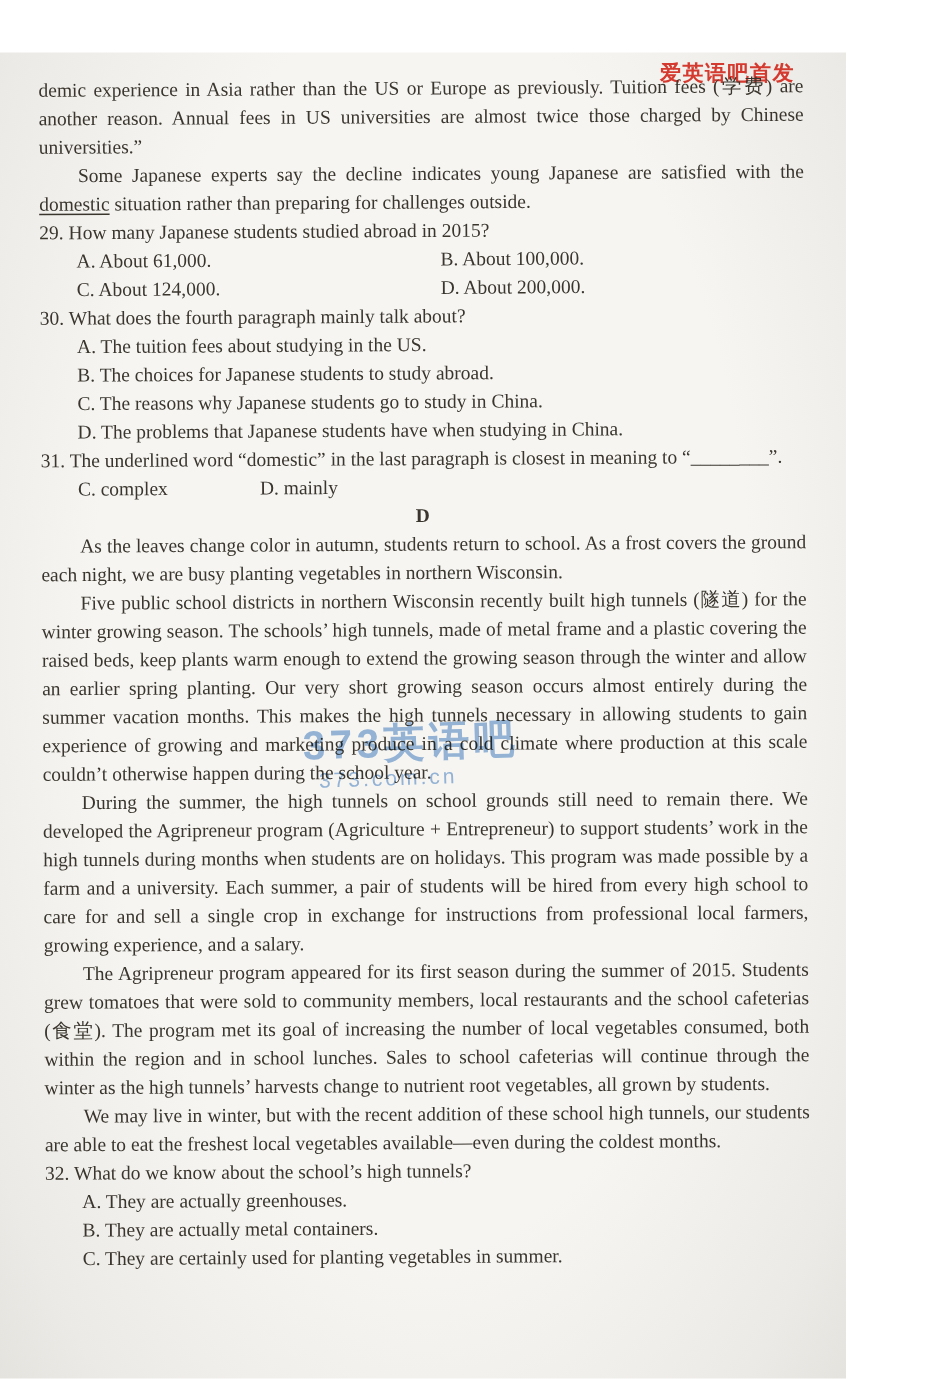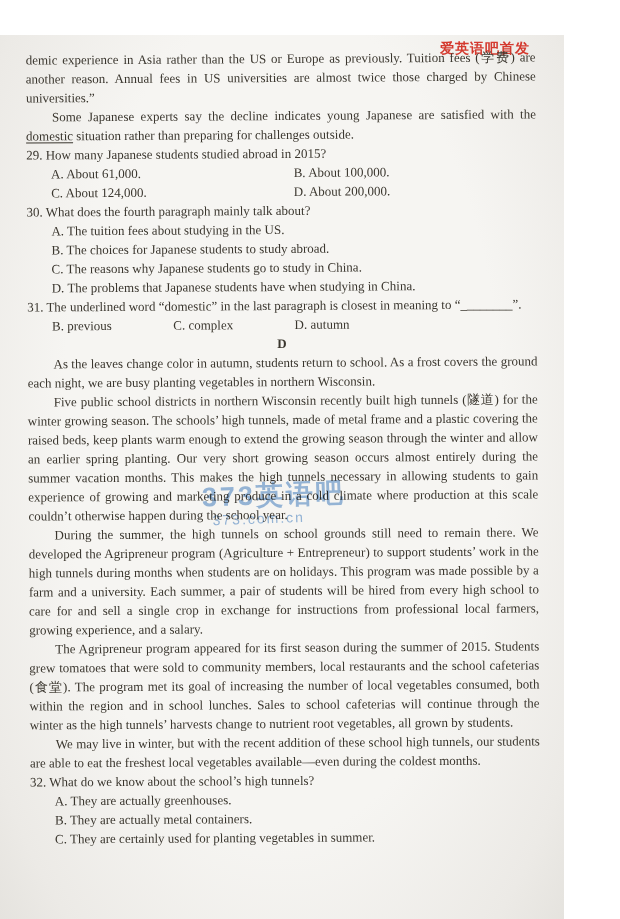--- a/index.html
+++ b/index.html
@@ -77,23 +77,22 @@
       <p>30. What does the fourth paragraph mainly talk about?</p>
       <p class="opt-line">A. The tuition fees about studying in the US.</p>
       <p class="opt-line">B. The choices for Japanese students to study abroad.</p>
       <p class="opt-line">C. The reasons why Japanese students go to study in China.</p>
       <p class="opt-line">D. The problems that Japanese students have when studying in China.</p>
     </div>
 
     <div>
       <p>31. The underlined word “domestic” in the last paragraph is closest in meaning to “________”.</p>
       <div class="opts-row">
-        <span>B. previous</span>
         <span>C. complex</span>
-        <span>D. autumn</span>
+        <span>D. mainly</span>
       </div>
     </div>
 
     <p class="section-label">D</p>
 
     <p class="indent">As the leaves change color in autumn, students return to school. As a frost covers the ground each night, we are busy planting vegetables in northern Wisconsin.</p>
     <p class="indent">Five public school districts in northern Wisconsin recently built high tunnels (隧道) for the winter growing season. The schools’ high tunnels, made of metal frame and a plastic covering the raised beds, keep plants warm enough to extend the growing season through the winter and allow an earlier spring planting. Our very short growing season occurs almost entirely during the summer vacation months. This makes the high tunnels necessary in allowing students to gain experience of growing and marketing produce in a cold climate where production at this scale couldn’t otherwise happen during the school year.</p>
     <p class="indent">During the summer, the high tunnels on school grounds still need to remain there. We developed the Agripreneur program (Agriculture + Entrepreneur) to support students’ work in the high tunnels during months when students are on holidays. This program was made possible by a farm and a university. Each summer, a pair of students will be hired from every high school to care for and sell a single crop in exchange for instructions from professional local farmers, growing experience, and a salary.</p>
     <p class="indent">The Agripreneur program appeared for its first season during the summer of 2015. Students grew tomatoes that were sold to community members, local restaurants and the school cafeterias (食堂). The program met its goal of increasing the number of local vegetables consumed, both within the region and in school lunches. Sales to school cafeterias will continue through the winter as the high tunnels’ harvests change to nutrient root vegetables, all grown by students.</p>
     <p class="indent">We may live in winter, but with the recent addition of these school high tunnels, our students are able to eat the freshest local vegetables available—even during the coldest months.</p>

